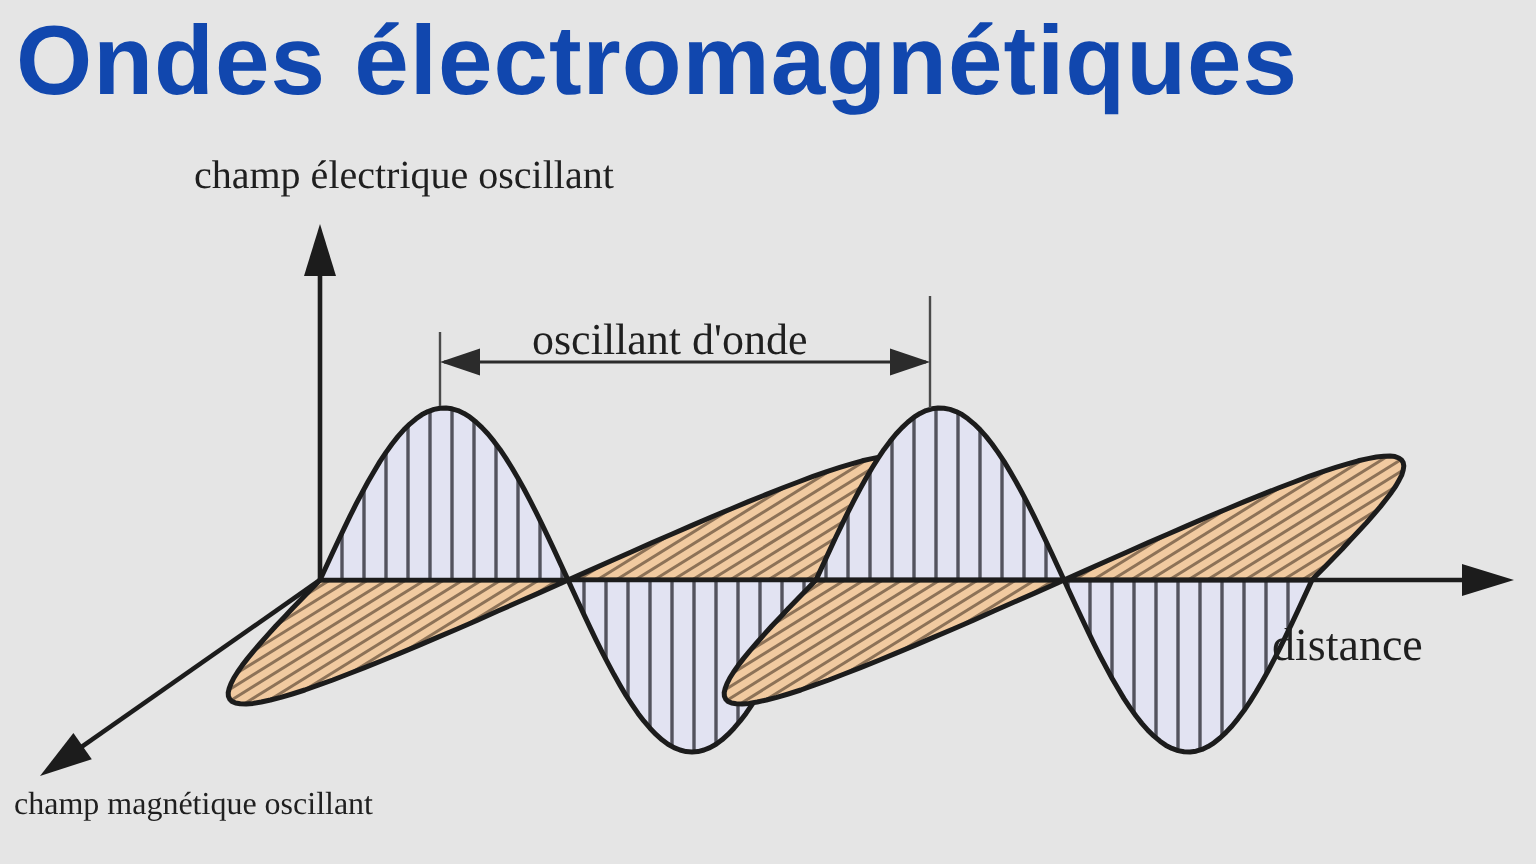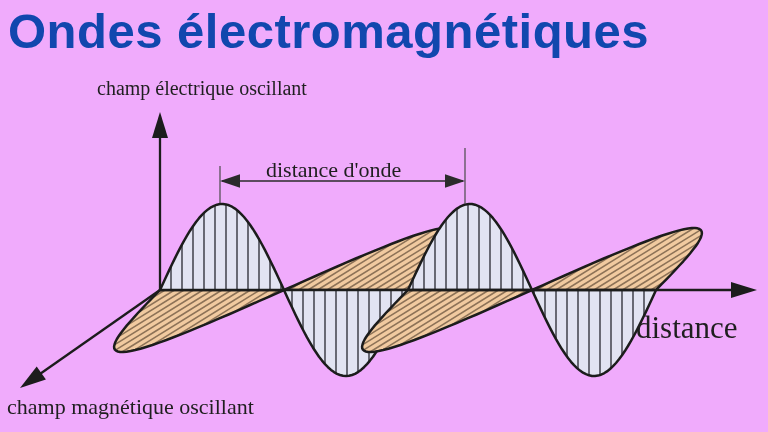--- a/index.html
+++ b/index.html
@@ -1,26 +1,26 @@
 <!DOCTYPE html>
 <html><head>
 <meta charset="utf-8">
 <style>
   html,body{margin:0;padding:0;background:#fff;}
-  .stage{position:relative;width:768px;height:432px;background:#f0abfc;overflow:hidden;
+  .stage{position:relative;width:768px;height:432px;background:#e5e5e5;overflow:hidden;
          font-family:"Liberation Serif",serif;}
   .title{position:absolute;left:8px;top:7px;margin:0;
          font-family:"Liberation Sans",sans-serif;font-weight:bold;
          font-size:49px;line-height:1.0;letter-spacing:0.5px;white-space:nowrap;}
   .diagram-svg{position:absolute;left:0;top:0;width:768px;height:432px;}
   .lbl{position:absolute;color:#1f1f1f;white-space:nowrap;}
   .lbl-electric{left:97px;top:77px;font-size:20px;}
   .lbl-wavelength{left:266px;top:157px;font-size:22px;}
-  .lbl-distance{left:636px;top:310px;font-size:31px;}
-  .lbl-magnetic{left:7px;top:394px;font-size:22px;}
+  .lbl-distance{left:636px;top:310px;font-size:23px;}
+  .lbl-magnetic{left:7px;top:394px;font-size:16px;}
 </style>
 </head>
 <body>
 
 <div class="stage">
   <h1 class="title" style="color: rgb(17, 71, 174);">Ondes électromagnétiques</h1>
 
   <div>
     <svg id="wave-svg" class="diagram-svg" viewBox="0 0 768 432">
         <g>
@@ -164,17 +164,17 @@
         <g>
           <line x1="220" y1="166" x2="220" y2="203" stroke="#4a4a4a" stroke-width="1.2"></line>
           <line x1="465" y1="148" x2="465" y2="204" stroke="#4a4a4a" stroke-width="1.2"></line>
           <line x1="222" y1="181" x2="463" y2="181" stroke="#2b2b2b" stroke-width="1.6"></line>
           <polygon points="220.0 181.0 240.0 174.2 240.0 187.8" fill="#2b2b2b"></polygon>
           <polygon points="465.0 181.0 445.0 187.8 445.0 174.2" fill="#2b2b2b"></polygon>
         </g>
       </svg>
 
     <div class="lbl lbl-electric">champ électrique oscillant</div>
-    <div class="lbl lbl-wavelength">distance d'onde</div>
+    <div class="lbl lbl-wavelength">oscillant d'onde</div>
     <div class="lbl lbl-distance">distance</div>
     <div class="lbl lbl-magnetic">champ magnétique oscillant</div>
   </div>
 </div>
 
 </body></html>

